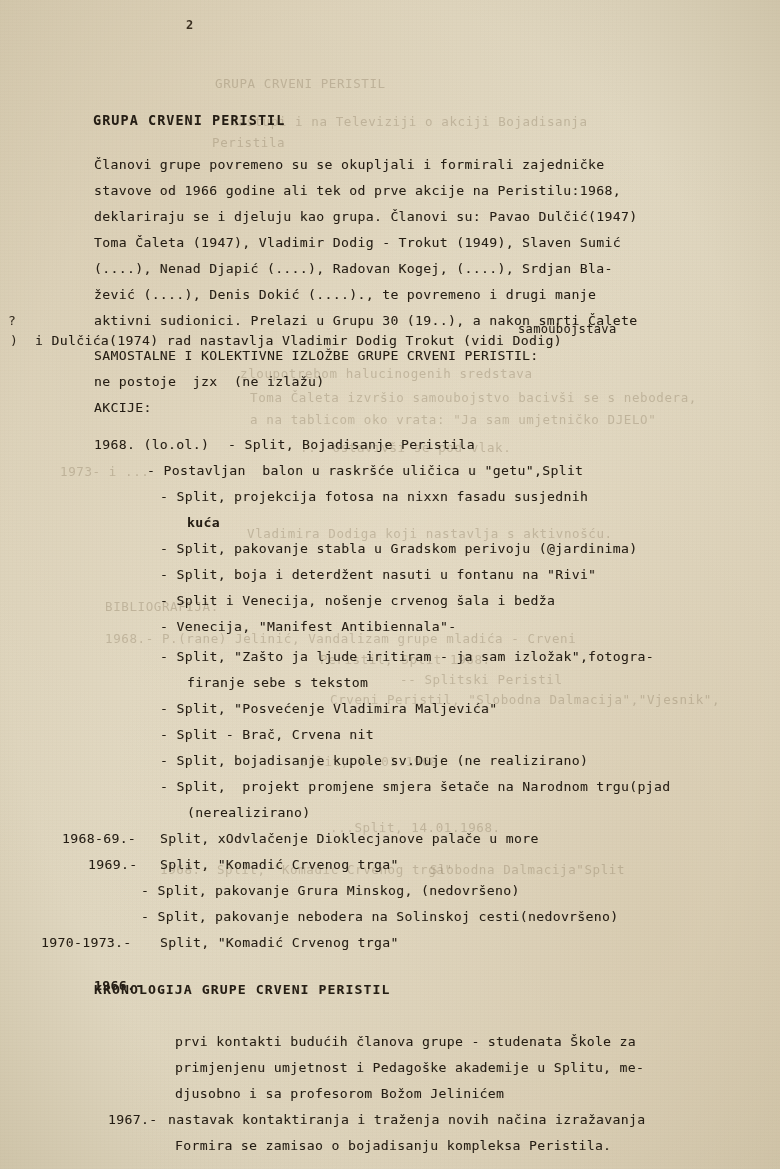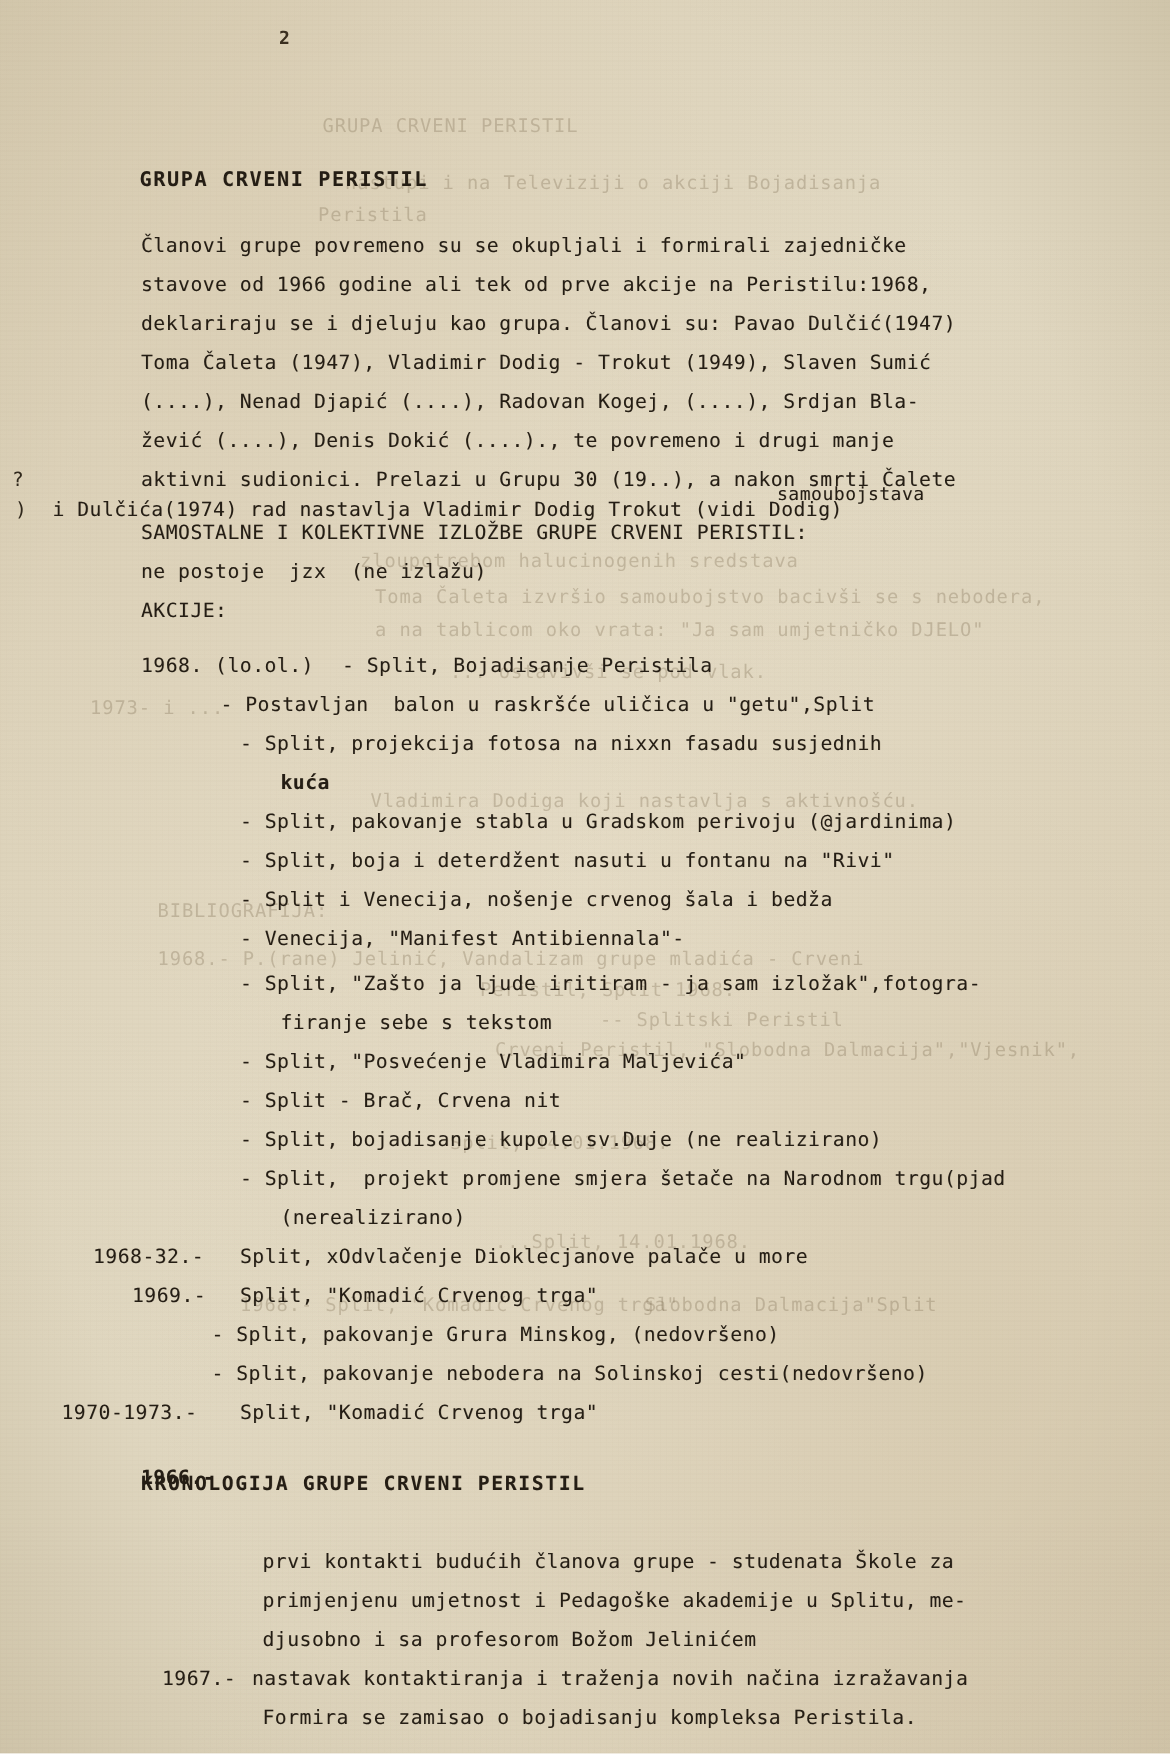--- a/index.html
+++ b/index.html
@@ -140,21 +140,21 @@
   <div class="ln" style="left:160px; top:593px;">- Split i Venecija, nošenje crvenog šala i bedža</div>
   <div class="ln" style="left:160px; top:619px;">- Venecija, "Manifest Antibiennala"-</div>
   <div class="ln" style="left:160px; top:649px;">- Split, "Zašto ja ljude iritiram - ja sam izložak",fotogra-</div>
   <div class="ln" style="left:187px; top:675px;">firanje sebe s tekstom</div>
   <div class="ln" style="left:160px; top:701px;">- Split, "Posvećenje Vladimira Maljevića"</div>
   <div class="ln" style="left:160px; top:727px;">- Split - Brač, Crvena nit</div>
   <div class="ln" style="left:160px; top:753px;">- Split, bojadisanje kupole sv.Duje (ne realizirano)</div>
   <div class="ln" style="left:160px; top:779px;">- Split,  projekt promjene smjera šetače na Narodnom trgu(pjad</div>
   <div class="ln" style="left:187px; top:805px;">(nerealizirano)</div>
 
-  <div class="ln" style="left:62px; top:831px;">1968-32.-</div>
+  <div class="ln" style="left:62px; top:831px;">1968-69.-</div>
   <div class="ln" style="left:160px; top:831px;">Split, xOdvlačenje Dioklecjanove palače u more</div>
 
   <div class="ln" style="left:88px; top:857px;">1969.-</div>
   <div class="ln" style="left:160px; top:857px;">Split, "Komadić Crvenog trga"</div>
 
   <div class="ln" style="left:141px; top:883px;">- Split, pakovanje Grura Minskog, (nedovršeno)</div>
   <div class="ln" style="left:141px; top:909px;">- Split, pakovanje nebodera na Solinskoj cesti(nedovršeno)</div>
 
   <div class="ln" style="left:41px; top:935px;">1970-1973.-</div>
   <div class="ln" style="left:160px; top:935px;">Split, "Komadić Crvenog trga"</div>

